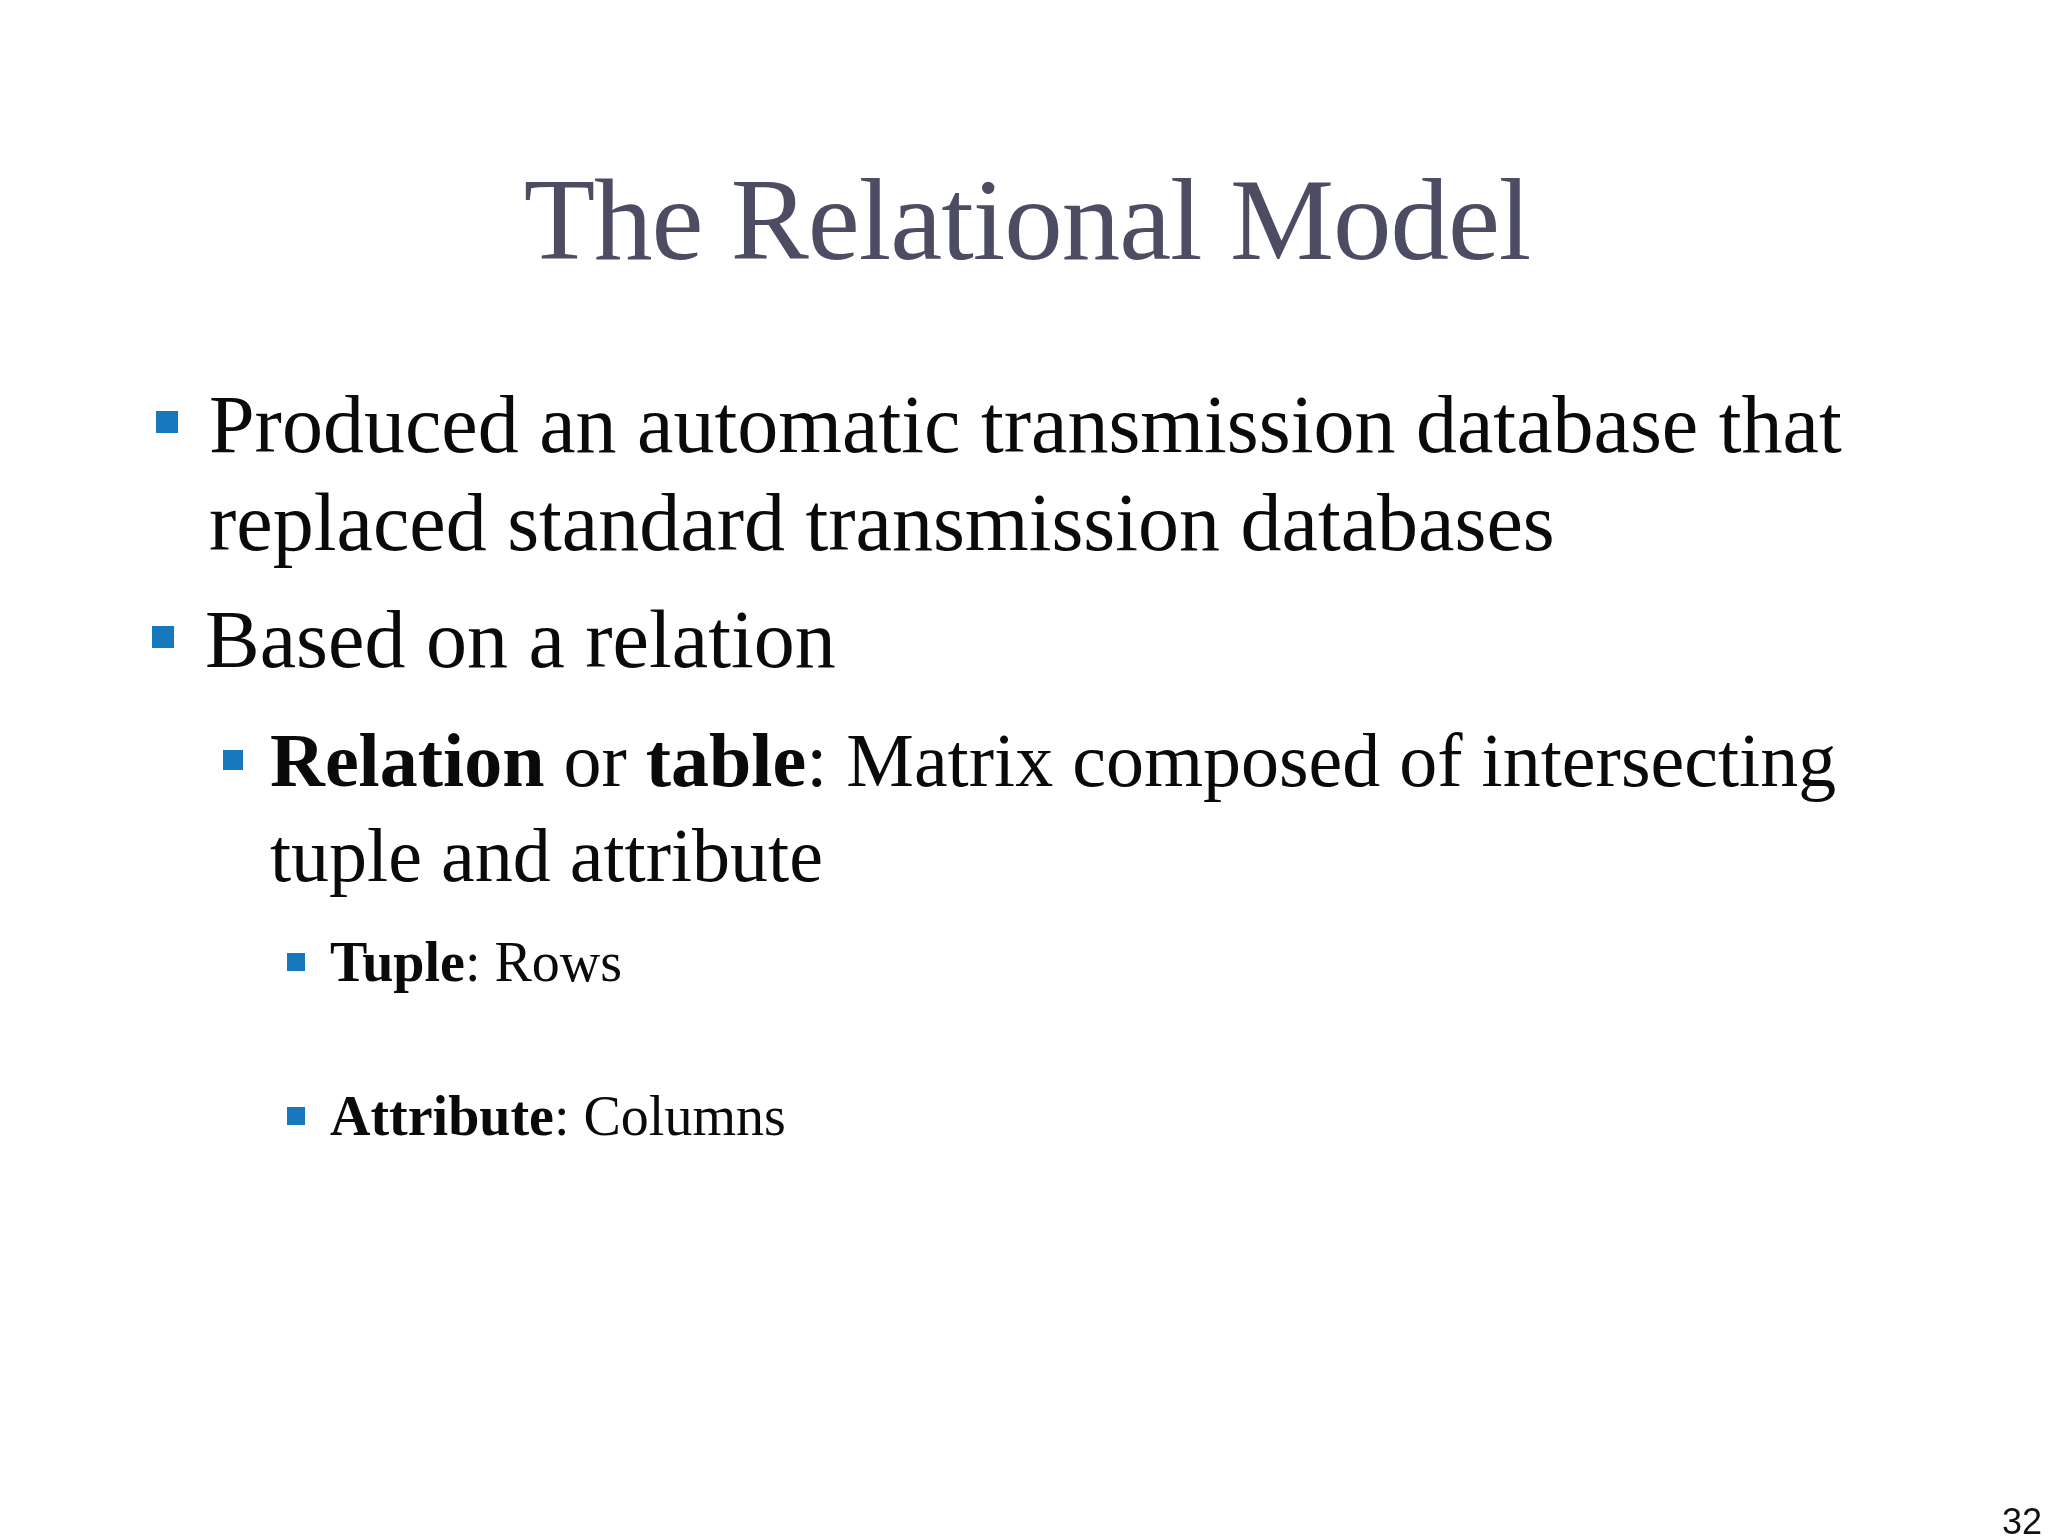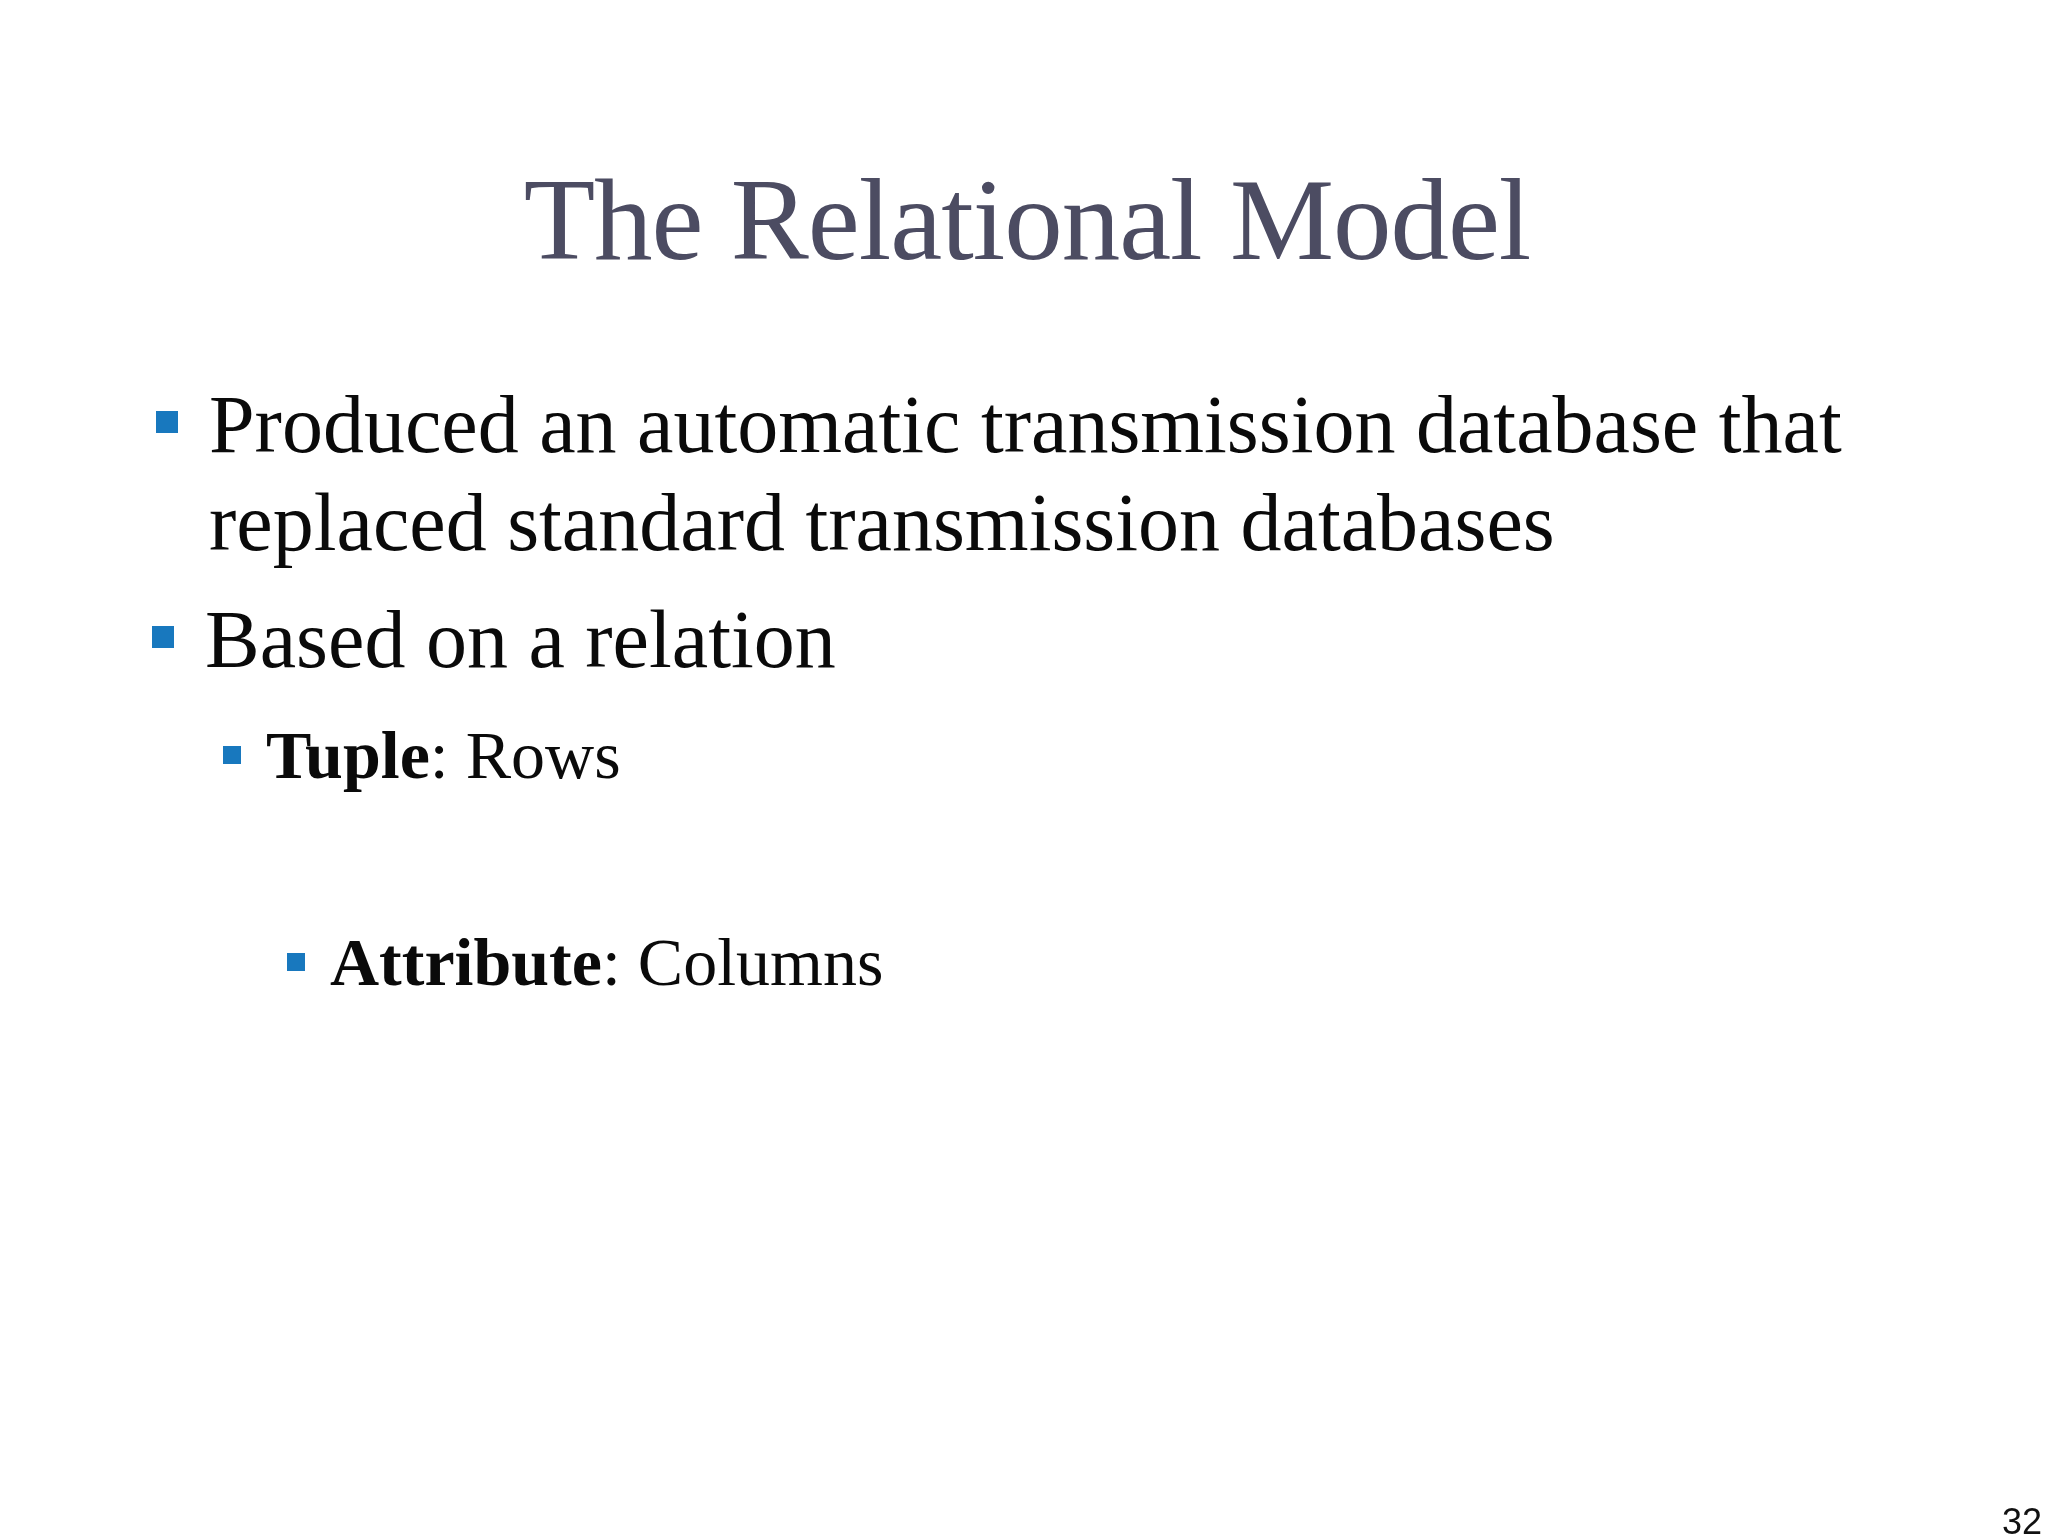--- a/index.html
+++ b/index.html
@@ -45,21 +45,21 @@
     vertical-align: top;
     white-space: pre-line;
   }
   .item .txt b { font-weight: bold; }
 
   
   .lvl1 { font-size: 82px; line-height: 98px; }
   .lvl1 .sq { width: 22px; height: 22px; margin-top: 35px; margin-right: 31px; }
   .lvl2 { font-size: 76px; line-height: 95px; }
   .lvl2 .sq { width: 20px; height: 20px; margin-top: 37px; margin-right: 27px; }
-  .lvl3 { font-size: 68px; line-height: 84px; text-decoration: underline; }
+  .lvl3 { font-size: 56px; line-height: 84px; text-decoration: underline; }
   .lvl3 .sq { width: 18px; height: 18px; margin-top: 33px; margin-right: 25px; }
 
   
   #bullets .item:nth-child(1) { top: 376px;  left: 156px; }
   #bullets .item:nth-child(2) { top: 591px;  left: 152px; }
   #bullets .item:nth-child(3) { top: 713px;  left: 223px; }
   #bullets .item:nth-child(4) { top: 920px;  left: 287px; }
   #bullets .item:nth-child(5) { top: 1026px; left: 287px; margin-top: 48px; }
   #bullets .item:nth-child(6) { top: 1141px; left: 152px; }
 
@@ -76,17 +76,19 @@
 </style>
 </head>
 <body>
 
 <div class="slide" style="--bg: #FFFFFF; --title-color: #4C4C62; --body-color: #0A0A0A; --bullet-color: #1878BE;">
   <h1 class="title">The Relational Model</h1>
   <div id="bullets">
       <div class="item lvl1"><span class="sq"></span><span class="txt"><span>Produced an automatic transmission database that
 replaced standard transmission databases</span></span></div>
       <div class="item lvl1"><span class="sq"></span><span class="txt"><span>Based on a relation</span></span></div>
+      <div class="item lvl2"><span class="sq"></span><span class="txt"><b>Relation</b><span> or </span><b>table</b><span>: Matrix composed of intersecting
+tuple and attribute</span></span></div>
       <div class="item lvl3"><span class="sq"></span><span class="txt"><b>Tuple</b><span>: Rows</span></span></div>
       <div class="item lvl3"><span class="sq"></span><span class="txt"><b>Attribute</b><span>: Columns</span></span></div>
     </div>
   <div class="page-number">32</div>
 </div>
 
 </body></html>

